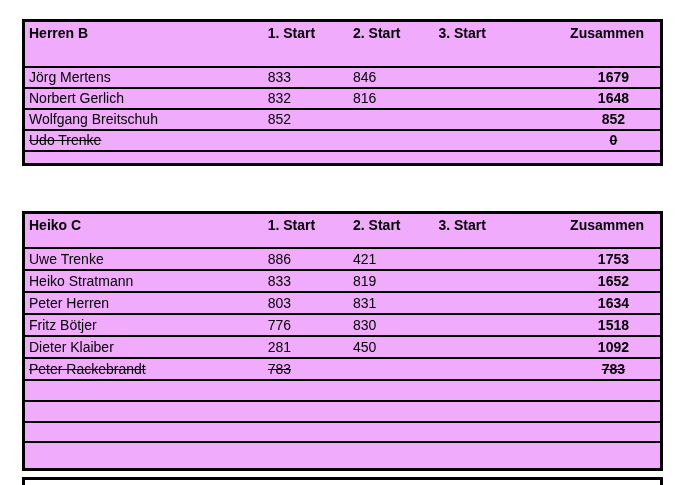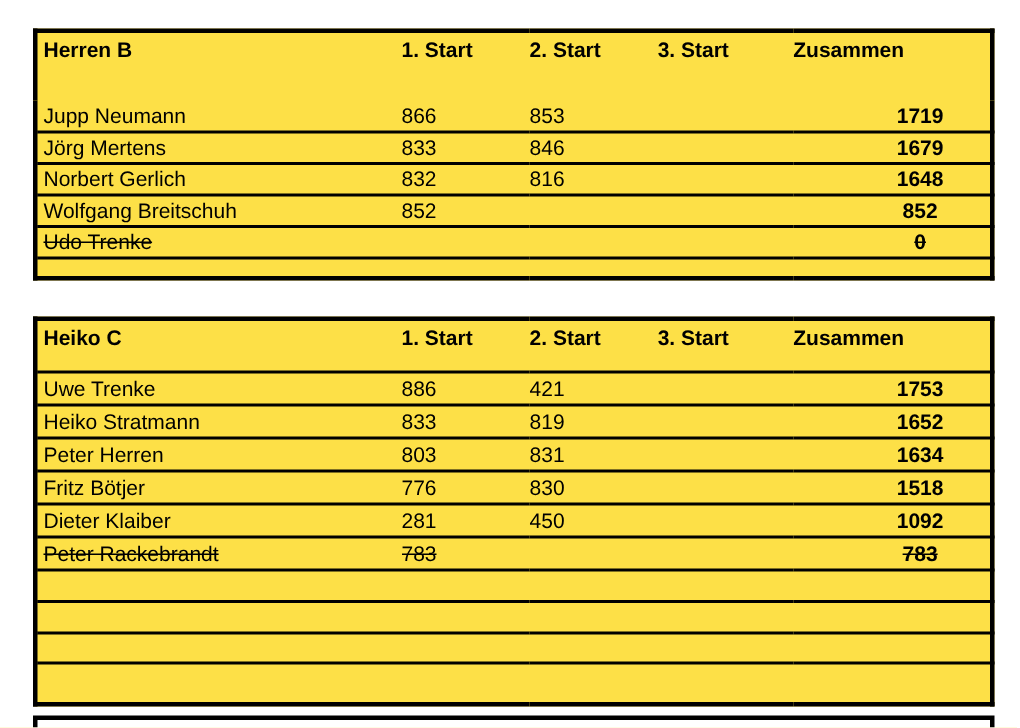--- a/index.html
+++ b/index.html
@@ -16,21 +16,21 @@
     font-size: 14px;
     color: #000000;
     overflow: hidden;
   }
   table.grp {
     position: absolute;
     left: 22px;
     width: 641px;
     border-collapse: collapse;
     table-layout: fixed;
-    background: #fde047;
+    background: #f0abfc;
     border: 3px solid #000000;
   }
   .t-b { top: 19px; }
   .t-c { top: 211px; }
   col.c-name  { width: 243px; }
   col.c-s1    { width: 85px; }
   col.c-s2    { width: 85px; }
   col.c-s3    { width: 90px; }
   col.c-tot   { width: 132px; }
 
@@ -64,20 +64,21 @@
   td.name { text-align: left; padding-left: 4px; }
   td.c    { text-align: left; }
   td.tot {
     font-weight: bold;
     text-align: center;
     padding-left: 40px;
     padding-right: 2px;
   }
   td.tot-h {
     font-weight: bold;
+    text-align: right;
     padding-right: 16px;
   }
   .struck { text-decoration: line-through; margin-top: 46px; }
 
   .stub {
     position: absolute;
     left: 22px; top: 477px;
     width: 635px; height: 30px;
     border: 3px solid #000000;
     background: #ffffff;
@@ -97,27 +98,20 @@
         <col class="c-tot">
     </colgroup>
     <tbody>
         <tr class="head">
       <td class="name">Herren B</td>
       <td class="c">1. Start</td>
       <td class="c">2. Start</td>
       <td class="c">3. Start</td>
       <td class="tot-h">Zusammen</td>
     </tr>
-    <tr class="data first">
-      <td class="name">Jupp Neumann</td>
-      <td class="c">866</td>
-      <td class="c">853</td>
-      <td class="c"></td>
-      <td class="tot">1719</td>
-    </tr>
     <tr class="data">
       <td class="name">Jörg Mertens</td>
       <td class="c">833</td>
       <td class="c">846</td>
       <td class="c"></td>
       <td class="tot">1679</td>
     </tr>
     <tr class="data">
       <td class="name">Norbert Gerlich</td>
       <td class="c">832</td>

